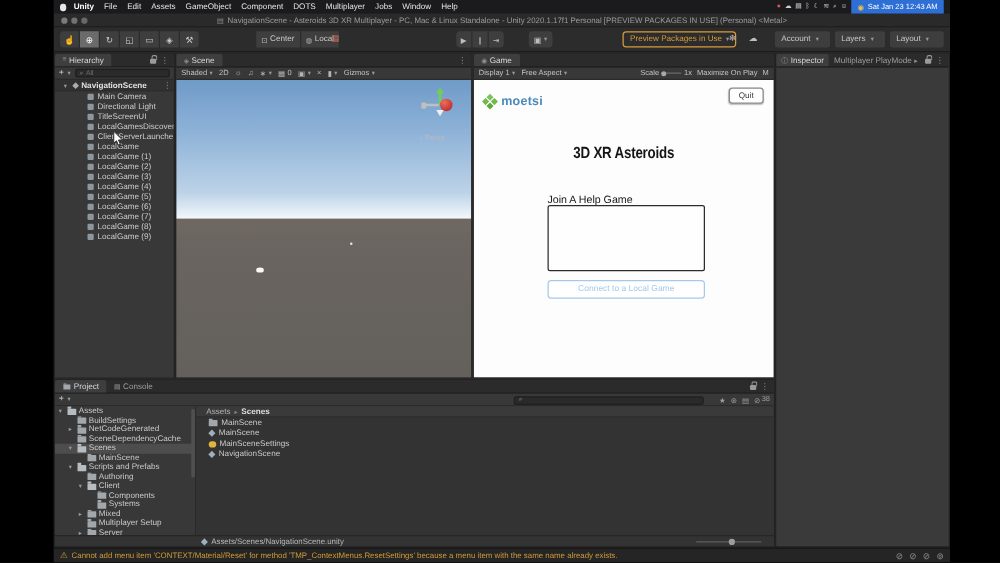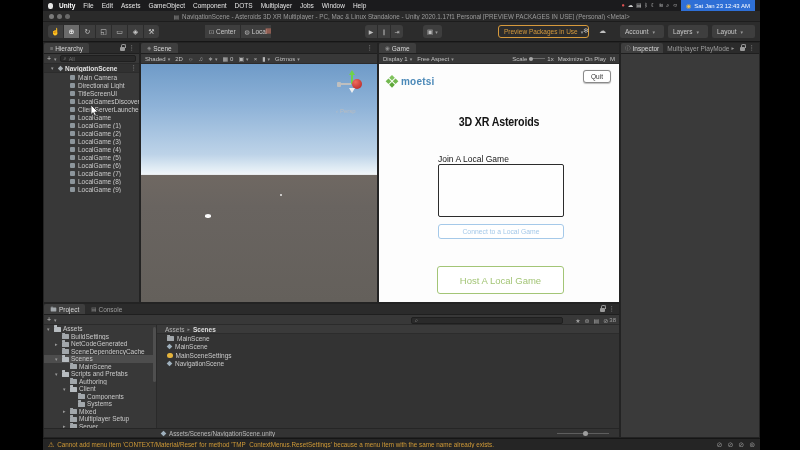--- a/index.html
+++ b/index.html
@@ -455,27 +455,24 @@
               <i></i>
               <i></i>
               <i></i>
             </span>
           <span class="brand-text">moetsi</span>
         </div>
         <button class="quit-btn">
             <span>Quit</span>
           </button>
         <div class="game-title">3D XR Asteroids</div>
-        <div class="join-label">Join A Local Game</div>
+        <div class="join-label">Join A Help Game</div>
         <div class="join-box"></div>
         <button class="connect-btn">
             <span>Connect to a Local Game</span>
-          </button>
-        <button class="host-btn">
-            <span>Host A Local Game</span>
           </button>
       </div>
     </div>
 
     <div class="panel" id="inspector">
       <div class="tabbar">
         <div class="tab active">
           <span class="tab-glyph">ⓘ</span>
           <span>Inspector</span>
         </div>

